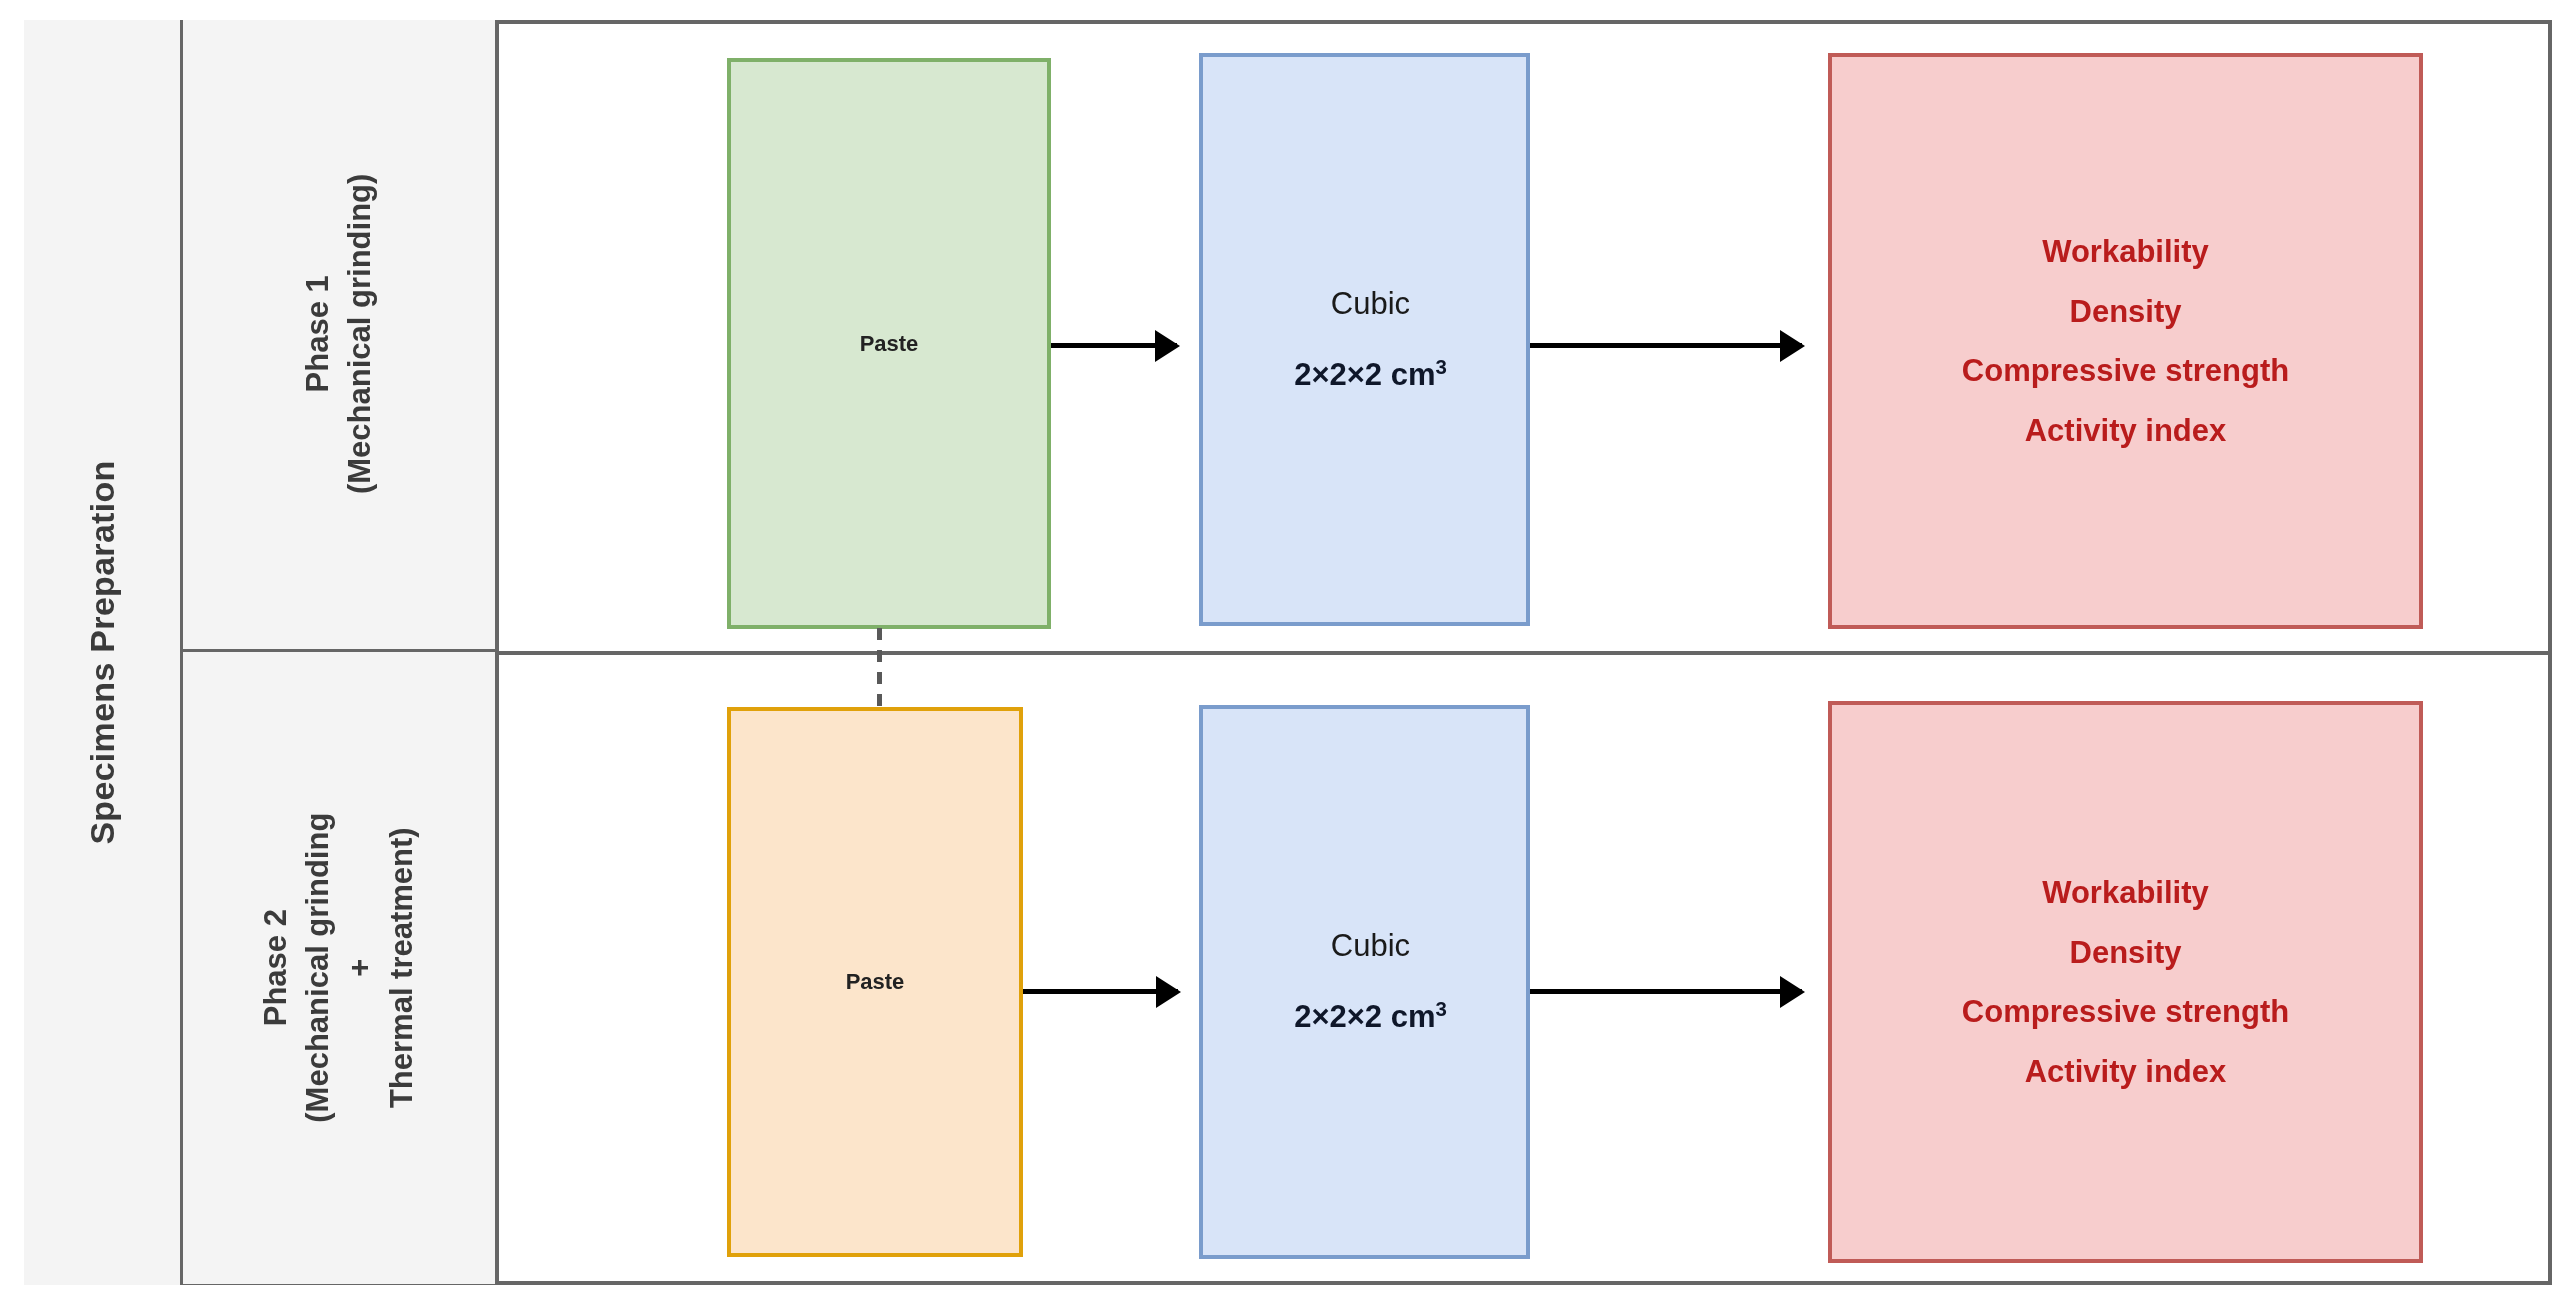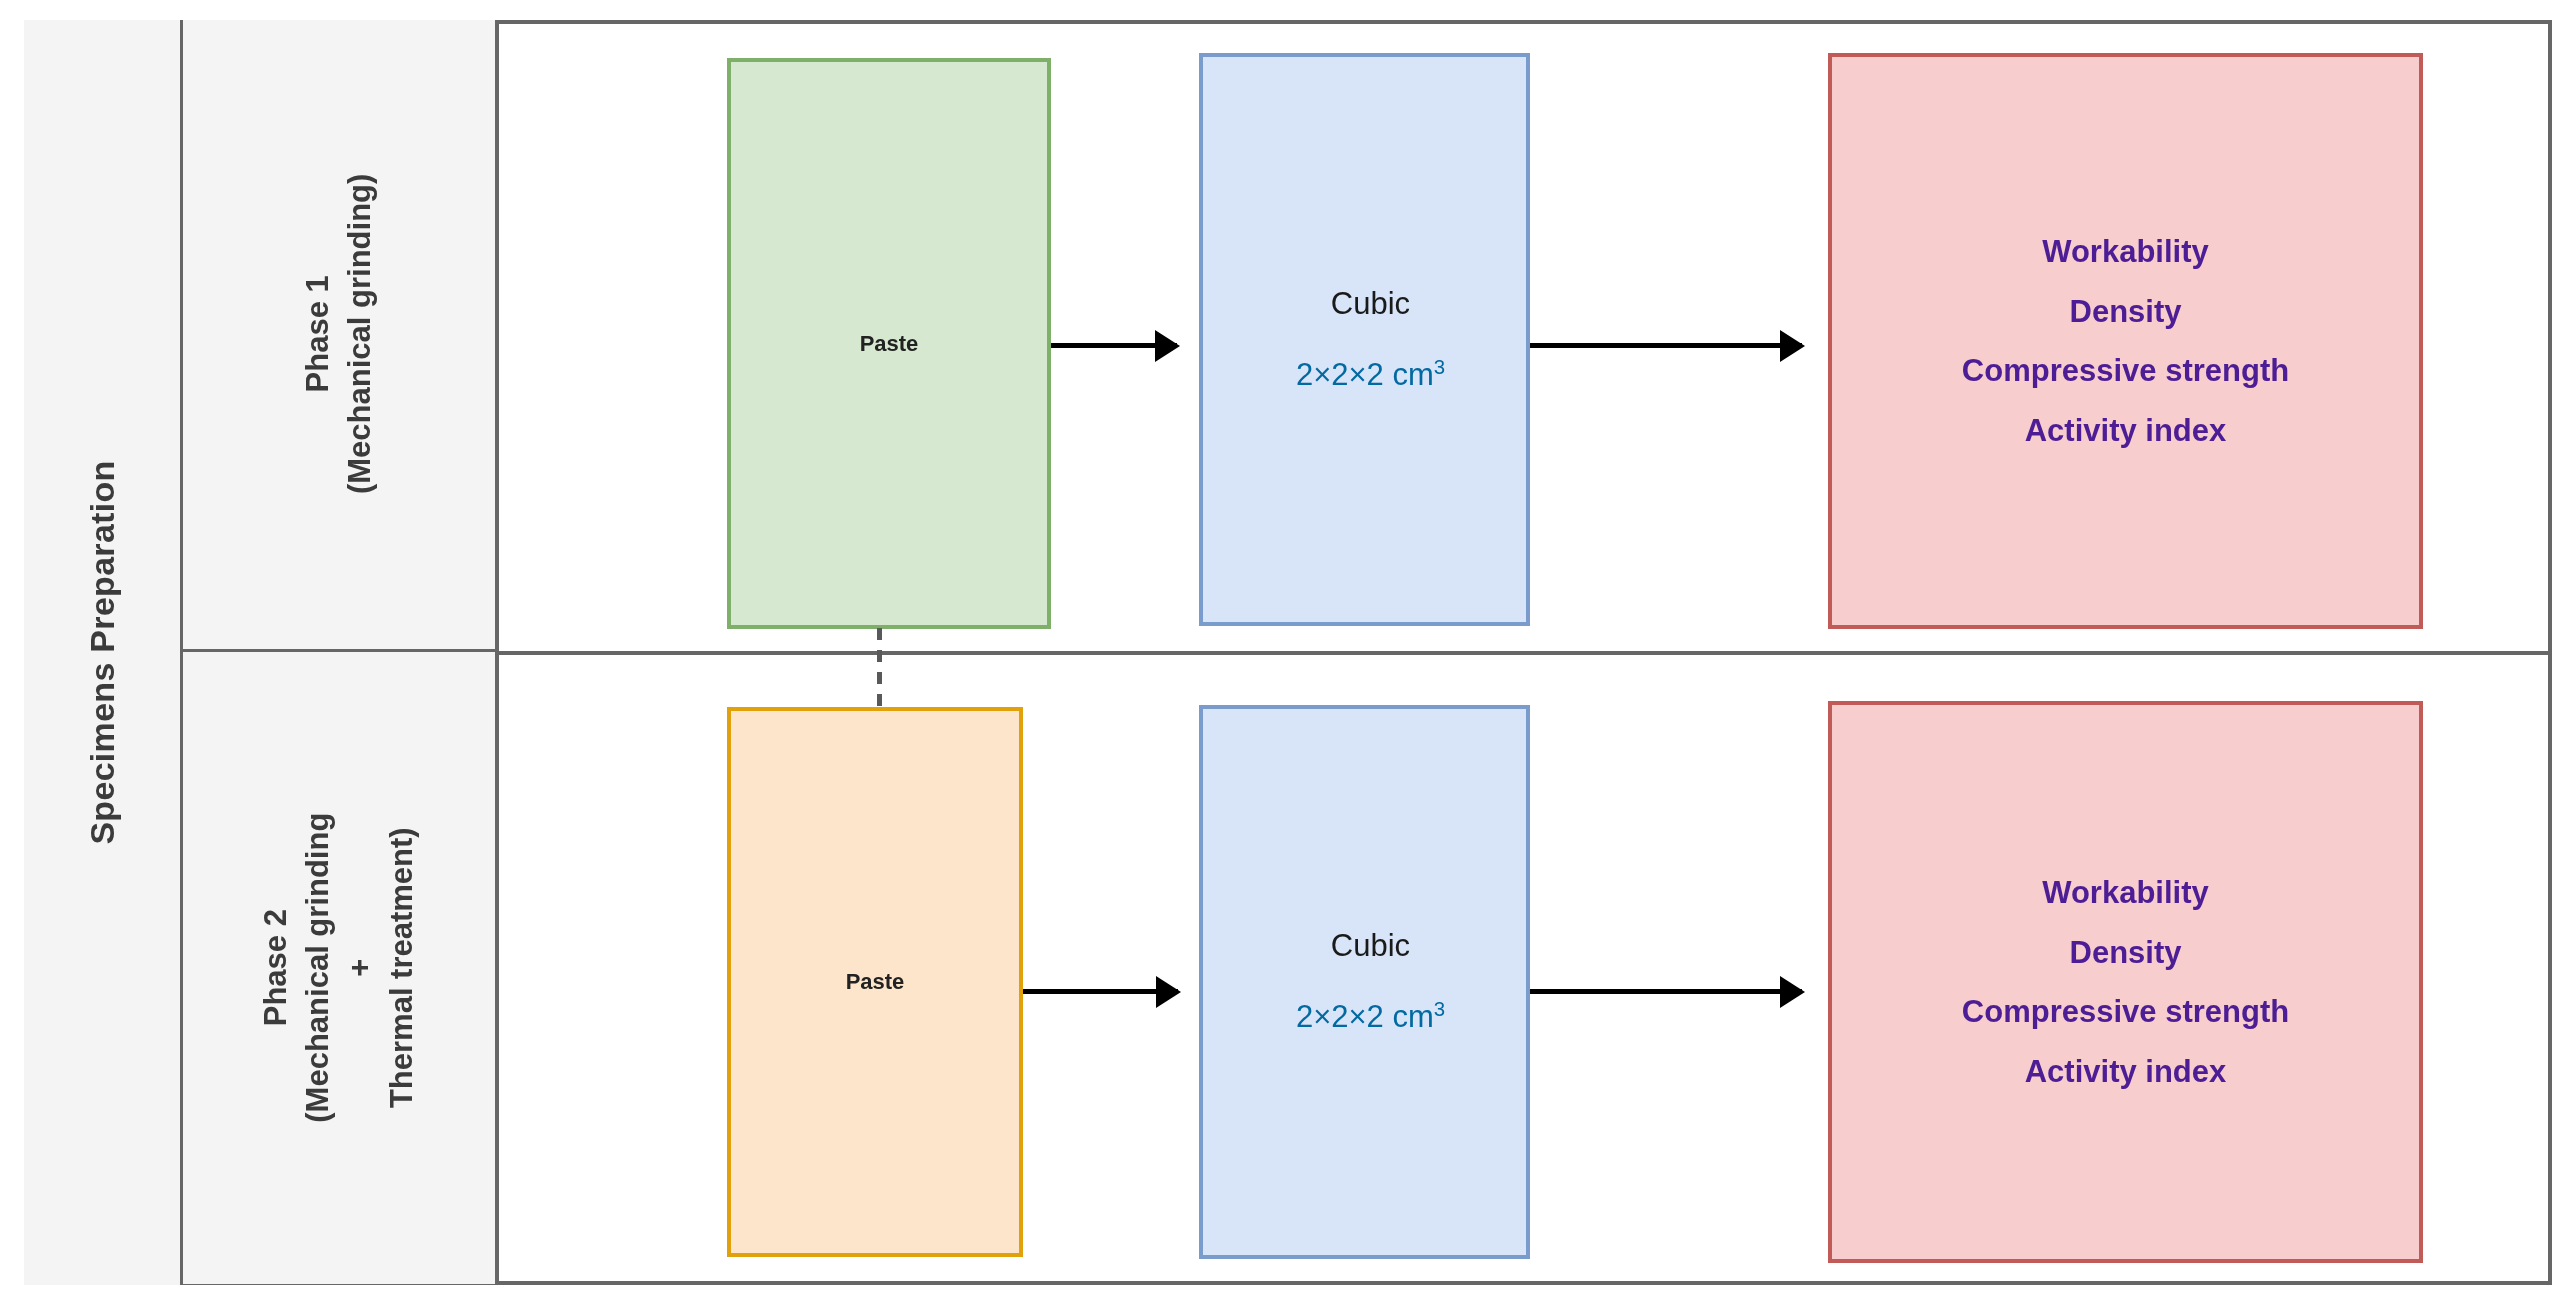--- a/index.html
+++ b/index.html
@@ -106,29 +106,29 @@
     font-weight: bold;
     color: #222222;
   }
   .box .lbl-plain {
     font-size: 31px;
     color: #1a1a1a;
     font-weight: normal;
   }
   .box .lbl-dim {
     font-size: 31px;
-    color: #0369a1;
-    font-weight: normal;
+    color: #0f172a;
+    font-weight: bold;
     margin-top: 34px;
   }
   .box .lbl-dim sup { font-size: 20.4px; vertical-align: super; }
   .res-item {
     font-size: 31px;
     font-weight: bold;
-    color: #4c1d95;
+    color: #b91c1c;
     line-height: 1;
     padding: 14.4px 0;
   }
 
   
   #paste-1  { left: 727px;  top: 58px;  width: 324px; height: 571px; }
   #cubic-1  { left: 1199px; top: 53px;  width: 331px; height: 573px; }
   #result-1 { left: 1828px; top: 53px;  width: 595px; height: 576px; }
 
   

